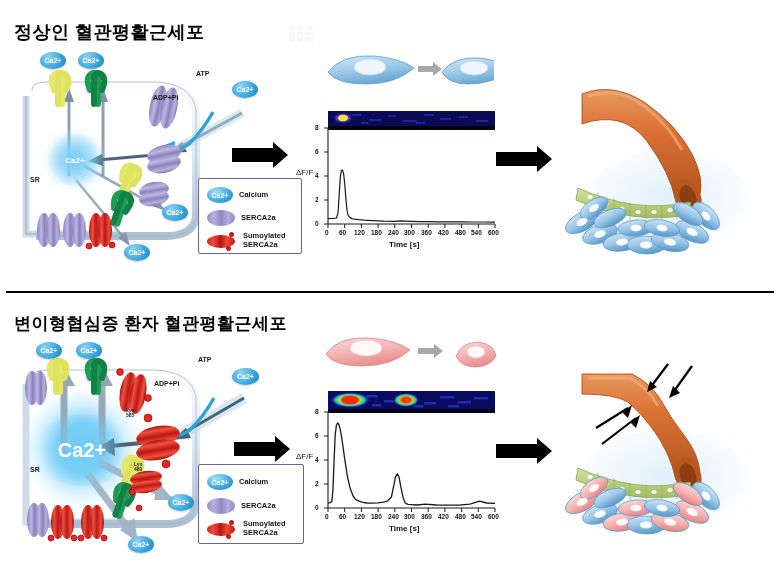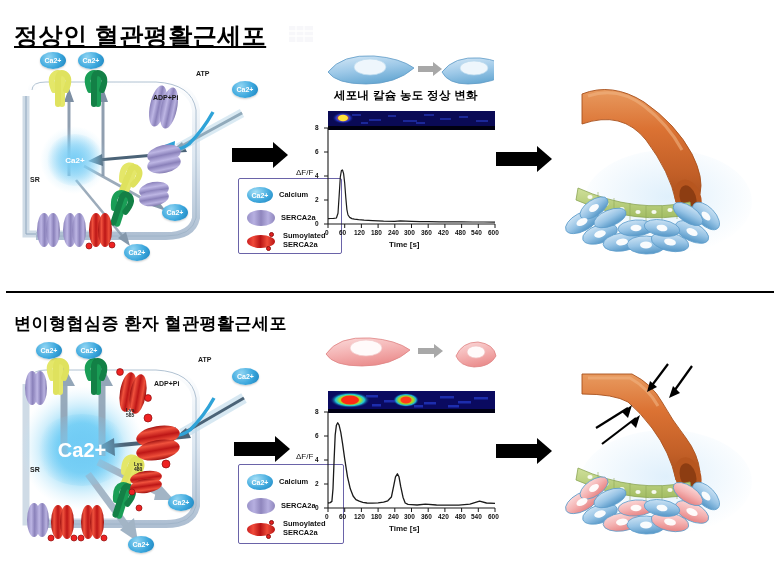--- a/index.html
+++ b/index.html
@@ -16,21 +16,21 @@
 
   .divider {
     position:absolute; left:6px; top:291px; width:768px; height:2px;
     background:#000000;
   }
 
   .panel-title {
     position:absolute; font-weight:bold; color:#000;
     white-space:nowrap; letter-spacing:0.5px;
   }
-  #title-normal { left:14px; top:20px; font-size:24px;text-decoration:underline; }
+  #title-normal { left:14px; top:20px; font-size:18px; }
   #title-disease { left:14px; top:16px; font-size:17px;text-align:right; }
 
   
   .schematic { position:absolute; }
   #sch-normal { left:6px; top:48px; width:290px; height:240px; }
   #sch-disease { left:6px; top:40px; width:290px; height:228px; }
 
   .ca-bubble {
     position:absolute; border-radius:50%;
     background:radial-gradient(circle at 35% 30%, #8fd4f2 0%, #3ba7dd 55%, #1a7fba 100%);
@@ -44,21 +44,20 @@
     display:flex; align-items:center; justify-content:center;
     color:#ffffff; font-weight:bold;
   }
   .label-sm { position:absolute; font-size:7px; font-weight:bold; color:#1a1a1a; white-space:nowrap; }
   .label-xs { position:absolute; font-size:5px; font-weight:bold; color:#1a1a1a; white-space:nowrap; line-height:1.05; }
 
   
   .legend-box {
     position:absolute; border:1.5px solid #6a63a8; background:#ffffff;
     border-radius:2px;
-    margin-left:40px;
   }
   #legend-normal { left:198px; top:178px; width:104px; height:76px; }
   #legend-disease { left:198px; top:168px; width:106px; height:80px; }
   .legend-row { position:absolute; display:flex; align-items:center; }
   .legend-text { font-size:7.5px; font-weight:bold; color:#111; line-height:1.15; margin-left:6px; white-space:nowrap; }
   .lg-ca {
     width:26px; height:16px; border-radius:50%;
     background:radial-gradient(ellipse at 34% 30%, #a5dff6 0%, #42aade 55%, #1880bb 100%);
     color:#fff; font-size:7px; font-weight:bold;
     display:flex; align-items:center; justify-content:center; flex:none;
@@ -308,21 +307,20 @@
       <ellipse cx="48" cy="17" rx="16" ry="8" fill="#eef6fc" stroke="#b9d8ec" stroke-width="0.7"></ellipse>
       <path d="M120,22 Q132,6 158,8 Q178,10 190,20 Q172,34 146,34 Q126,34 120,22 Z" fill="url(#cellBlue)" stroke="#5e9ac6" stroke-width="0.8"></path>
       <ellipse cx="152" cy="18" rx="14" ry="7" fill="#eef6fc" stroke="#b9d8ec" stroke-width="0.7"></ellipse>
     </svg>
     <div class="grey-arrow" style="left:96px; top:12px; width:24px; height:14px;">
       <span class="gshaft" style="left:0; top:4px; width:15px; height:6px;"></span>
       <span class="ghead" style="left:15px; top:0;"></span>
     </div>
   </div>
 
-  <div class="caption" style="left:334px; top:88px;">세포내 칼슘 농도 정상 변화</div>
 
   <div class="plot" id="plot-normal" style="left:300px; top:108px; width:200px; height:150px;">
 
     <div class="heatstrip" style="left:28px; top:3px; width:167px; height:19px;">
       <svg width="167" height="19" viewBox="0 0 167 19">
         <defs>
           <radialGradient id="hotN" cx="50%" cy="50%" r="50%">
             <stop offset="0" stop-color="#ffe23a"></stop>
             <stop offset="35%" stop-color="#f05a1e"></stop>
             <stop offset="65%" stop-color="#2436c8"></stop>

